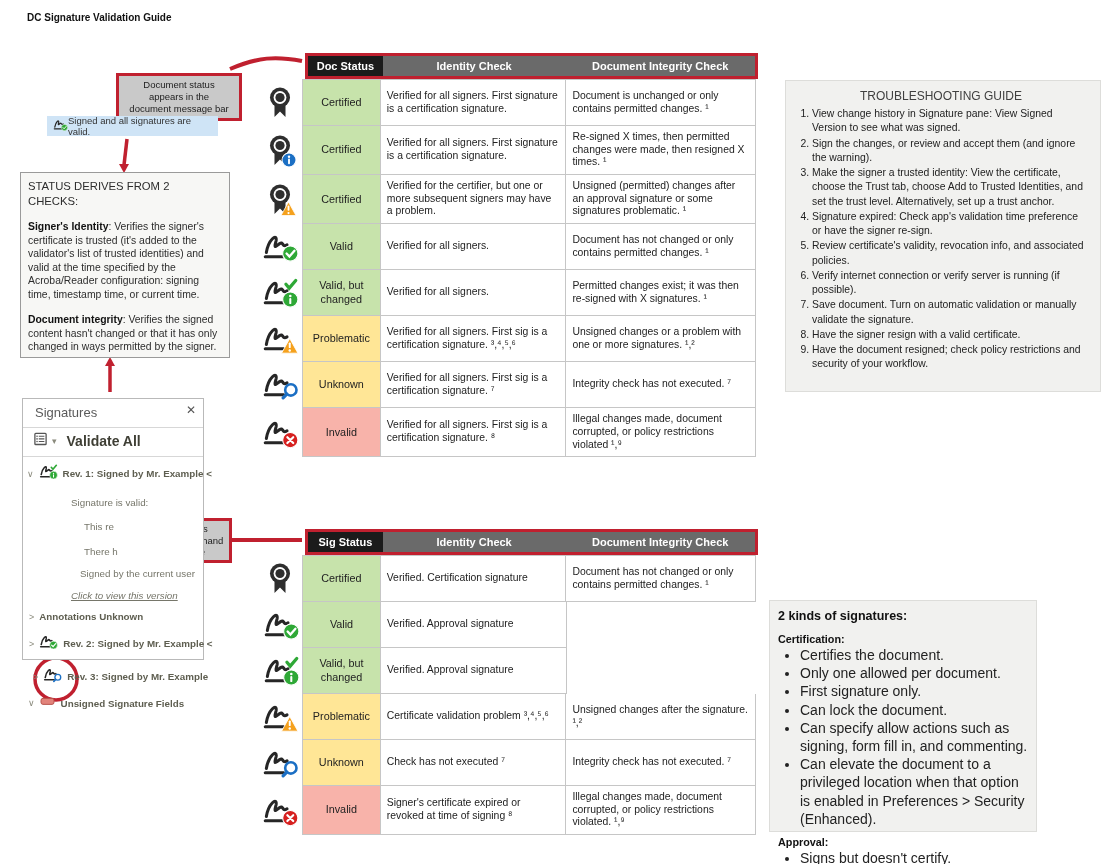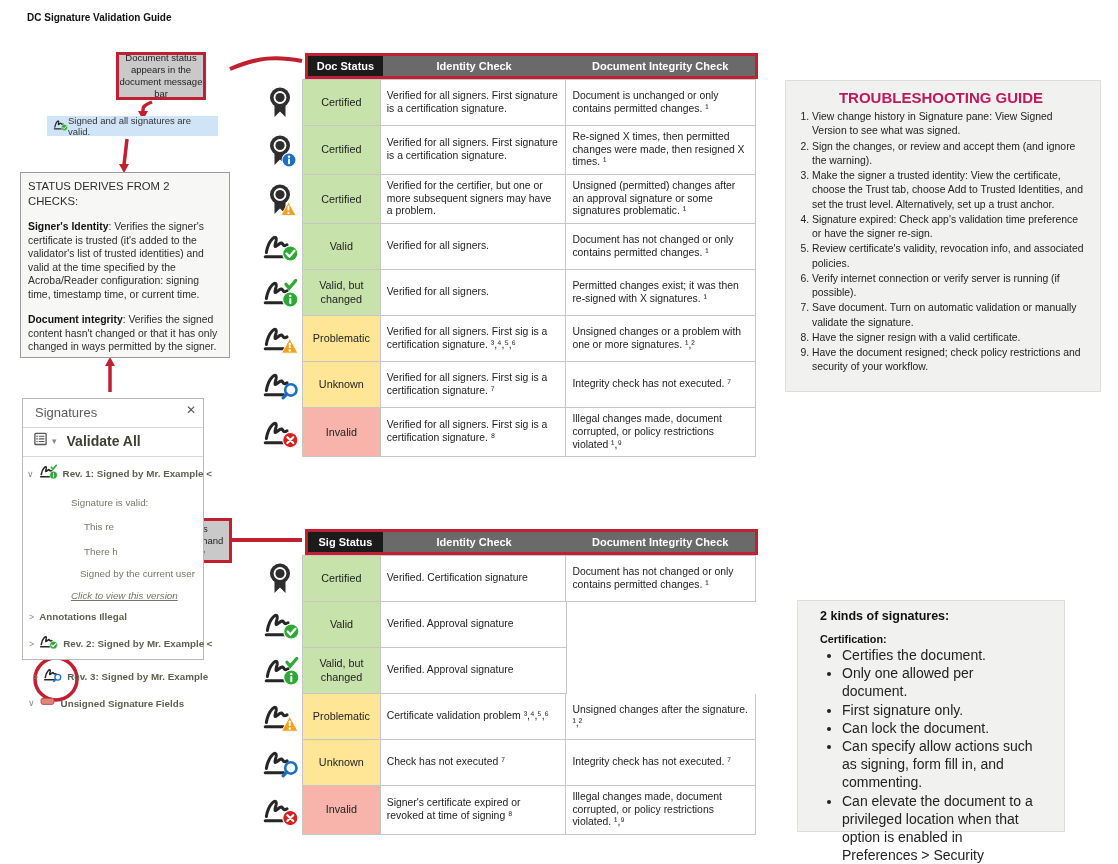--- a/index.html
+++ b/index.html
@@ -4,21 +4,21 @@
 <style>
   html,body{margin:0;padding:0;background:#fff;}
   #stage{position:relative;width:1118px;height:864px;background:#fff;
          font-family:"Liberation Sans", sans-serif;color:#222;overflow:hidden;}
   .abs{position:absolute;}
   #page-title{left:27px;top:12px;font-size:10px;font-weight:bold;color:#111;}
   
   .callout{background:var(--callout-gray);border:3px solid var(--accent);color:#222;
            font-size:9.5px;line-height:1.25;text-align:center;display:flex;align-items:center;
            justify-content:center;white-space:pre-line;box-sizing:border-box;}
-  #callout-doc{left:116px;top:52px;width:90px;height:48px;}
+  #callout-doc{left:116px;top:73px;width:126px;height:48px;}
   #callout-sig{left:115px;top:518px;width:117px;height:45px;}
   
   #message-bar{left:47px;top:116px;width:171px;height:20px;background:var(--msg-blue);
                display:flex;align-items:center;padding:0 6px;box-sizing:border-box;}
   #message-bar span{font-size:9.5px;color:#333;}
   
   #status-box{left:20px;top:172px;width:210px;height:186px;background:#f7f7f5;border:1px solid #9a9a9a;
               box-sizing:border-box;padding:6px 7px;font-size:10.4px;line-height:1.3;color:#2d2d2d;}
   #status-box .hd{font-size:11.3px;margin-bottom:12px;}
   #status-box p{margin:0 0 12px 0;}
@@ -47,25 +47,25 @@
         font-size:10.4px;line-height:1.22;padding:5px 6px;display:flex;align-items:center;}
   .cell.status{width:78px;justify-content:center;text-align:center;font-size:10.8px;}
   .cell.ident{width:186px;}
   .cell.integ{width:190px;}
   .bg-green{background:var(--cell-green);}
   .bg-yellow{background:var(--cell-yellow);}
   .bg-red{background:var(--cell-red);}
   
   #ts-box{left:785px;top:80px;width:316px;height:312px;background:var(--box-bg);border:1px solid #ddddda;
           box-sizing:border-box;padding:6px 10px 6px 6px;}
-  #ts-box .hd{text-align:center;font-weight:bold;font-size:15px;color:#be185d;margin:2px 0 4px 0;}
+  #ts-box .hd{text-align:center;font-weight:normal;font-size:12px;color:#404040;margin:2px 0 4px 0;}
   #ts-box ol{margin:0;padding-left:20px;font-size:10.4px;line-height:1.37;color:#222;}
   #ts-box li{margin-bottom:1px;}
-  #kinds-box{left:797px;top:600px;width:268px;height:232px;background:var(--box-bg);border:1px solid #ddddda;
-             box-sizing:border-box;padding:8px 22px;}
+  #kinds-box{left:769px;top:600px;width:268px;height:232px;background:var(--box-bg);border:1px solid #ddddda;
+             box-sizing:border-box;padding:8px 8px;}
   #kinds-box .hd{font-weight:bold;font-size:12.5px;color:#111;margin-bottom:10px;}
   .kind-label{font-weight:bold;font-size:10.8px;color:#111;}
   #kinds-box ul{margin:1px 0 8px 0;padding-left:22px;font-size:14px;line-height:1.3;color:#222;}
   #kinds-box li{margin:0;}
   
   #overlay{position:absolute;left:0;top:0;pointer-events:none;}
   .panel-item{position:absolute;display:flex;align-items:center;gap:5px;}
   .link{text-decoration:underline;}
 </style>
 </head>
@@ -156,21 +156,21 @@
         <span class="pnl">There h</span>
       </div>
       <div class="panel-item" style="left: 80px; top: 568px;">
         <span class="pnl">Signed by the current user</span>
       </div>
       <div class="panel-item" style="left: 71px; top: 590px; font-style: italic;">
         <span class="pnl link">Click to view this version</span>
       </div>
       <div class="panel-item" style="left: 29px; top: 611px;">
         <span class="pnl-caret">&gt;</span>
-        <span class="pnl bold">Annotations Illegal</span>
+        <span class="pnl bold">Annotations Unknown</span>
       </div>
       <div class="panel-item" style="left: 29px; top: 633px;">
         <span class="pnl-caret">&gt;</span>
         <span><svg width="19" height="17.48" viewBox="0 0 34 30">
             <path d="M4 20 C6 8 14 2 13 9 C12 14 10 17 16 12 C20 9 18 16 23 13" stroke="#262626" stroke-width="2.8" fill="none" stroke-linecap="round"></path>
             <path d="M3 24 L20 24" stroke="#262626" stroke-width="2.8" stroke-linecap="round"></path>
             <circle cx="26" cy="21" r="7" fill="#2ea836" stroke="#fff"></circle>
             <path d="M22.6 21 L25.2 23.8 L29.8 18.4" stroke="#fff" stroke-width="2.1" fill="none" stroke-linecap="round"></path>
           </svg></span>
         <span class="pnl bold">Rev. 2: Signed by Mr. Example &lt;</span>

